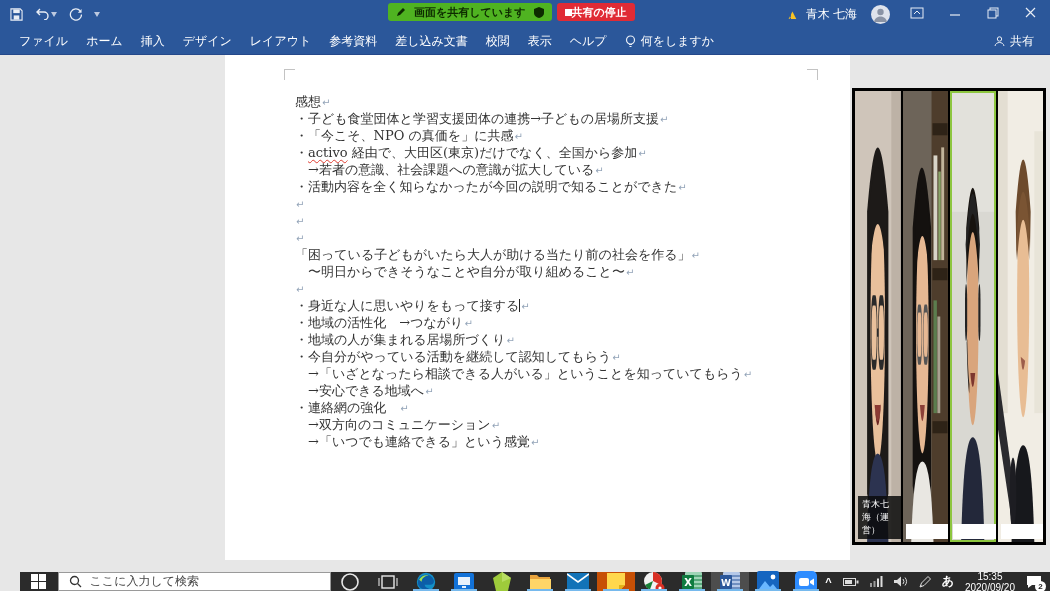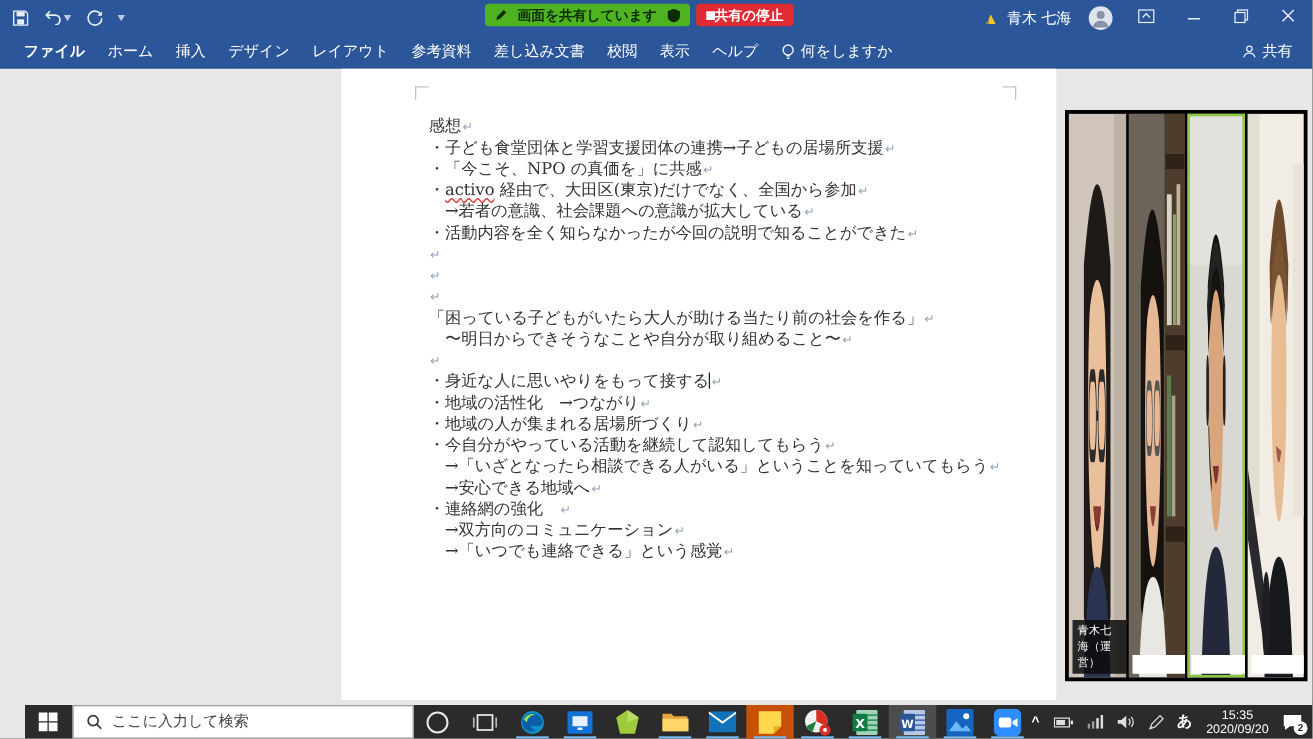--- a/index.html
+++ b/index.html
@@ -28,26 +28,26 @@
   .stop-btn{ background:#e02b35; border-radius:3px; height:18px; display:flex; align-items:center;
     padding:0 8px; color:#fff; font-size:11px; font-weight:bold; }
   .stop-sq{ width:7px; height:7px; background:#fff; display:inline-block; }
   
   .ribbon{
     position:absolute; top:28px; left:0; right:0; height:27px;
     background:#2b579a; border-bottom:1px solid #24488a;
     display:flex; align-items:center; color:#fff; font-size:12px; padding:0 10px;
   }
   .rtab{ padding:5px 9px; cursor:default; white-space:nowrap; }
-  .rtab.file{ font-weight:bold; }
+  .rtab.file{ font-weight:normal; }
   .tellme{ display:flex; align-items:center; gap:5px; padding:0 9px; white-space:nowrap; }
   .ribbon-share{ margin-left:auto; display:flex; align-items:center; gap:5px; padding-right:6px;text-align:center; }
   
   .workspace{ position:absolute; top:55px; left:0; right:0; bottom:31px; background:#e7e7e7; }
-  .page{ position:absolute; left:225px; top:0; width:572px; bottom:0; background:#fff;margin-left:48px; }
+  .page{ position:absolute; left:225px; top:0; width:625px; bottom:0; background:#fff; }
   .cropmark{ position:absolute; width:11px; height:11px; border-color:#c3c3c3; border-style:solid; border-width:0; }
   .cropmark.tl{ left:59px; top:14px; border-left-width:1px; border-top-width:1px; }
   .cropmark.tr{ right:32px; top:14px; border-right-width:1px; border-top-width:1px; }
   .doc{
     position:absolute; left:70px; top:38px; right:8px;
     font-family:"DejaVu Serif",serif; font-size:13px; color:#333;
   }
   .dline{ height:17px; line-height:17px; white-space:pre; }
   .dline.ind1{ padding-left:13px; }
   .pmark{ color:#93a4b8; font-family:"DejaVu Sans",sans-serif; font-size:10px; margin-left:1px; }
@@ -59,21 +59,21 @@
     background:#000; padding:3px; display:flex; flex-direction:row; gap:2px;
   }
   .vtile{ position:relative; flex:1 1 0; overflow:hidden; background:#777; }
   .vtile.active{ outline:2px solid #8dc63f; outline-offset:-2px; }
   .vtile svg{ display:block; width:100%; height:100%; }
   .vlabel{ position:absolute; left:3px; bottom:3px; font-size:9px; }
   .vlabel.dark{ background:rgba(10,10,10,.85); color:#fff; padding:2px 4px; }
   .vlabel.censor{ width:74px; height:15px; background:#fff; }
   
   .taskbar{
-    position:absolute; left:0; right:0; bottom:0; height:27px;
+    position:absolute; left:0; right:0; bottom:0; height:19px;
     background:#2b2b2b; display:flex; align-items:stretch; color:#fff;margin-left:20px;
   }
   .start{ width:40px; display:flex; align-items:center; justify-content:center; }
   .winlogo{ display:grid; grid-template-columns:7px 7px; grid-template-rows:7px 7px; gap:1px; }
   .winlogo i{ background:#fff; display:block; }
   .tsearch{
     width:290px; background:#fff; border:1px solid #9a9a9a; display:flex; align-items:center;
     gap:8px; padding:0 10px; color:#444; font-size:12px;
   }
   .ticon{ width:38px; display:flex; align-items:center; justify-content:center; position:relative; }

